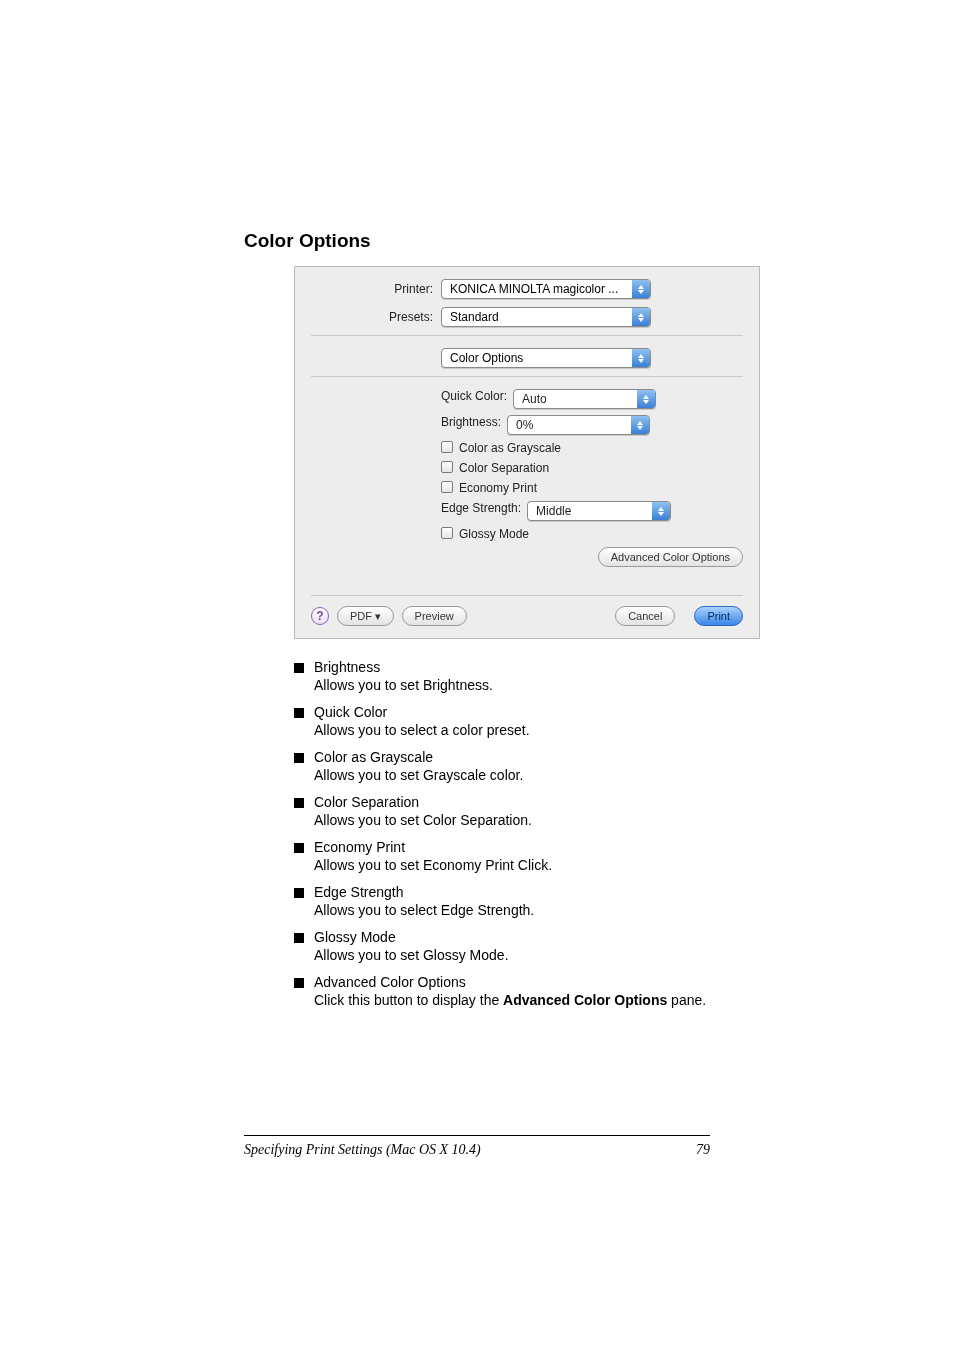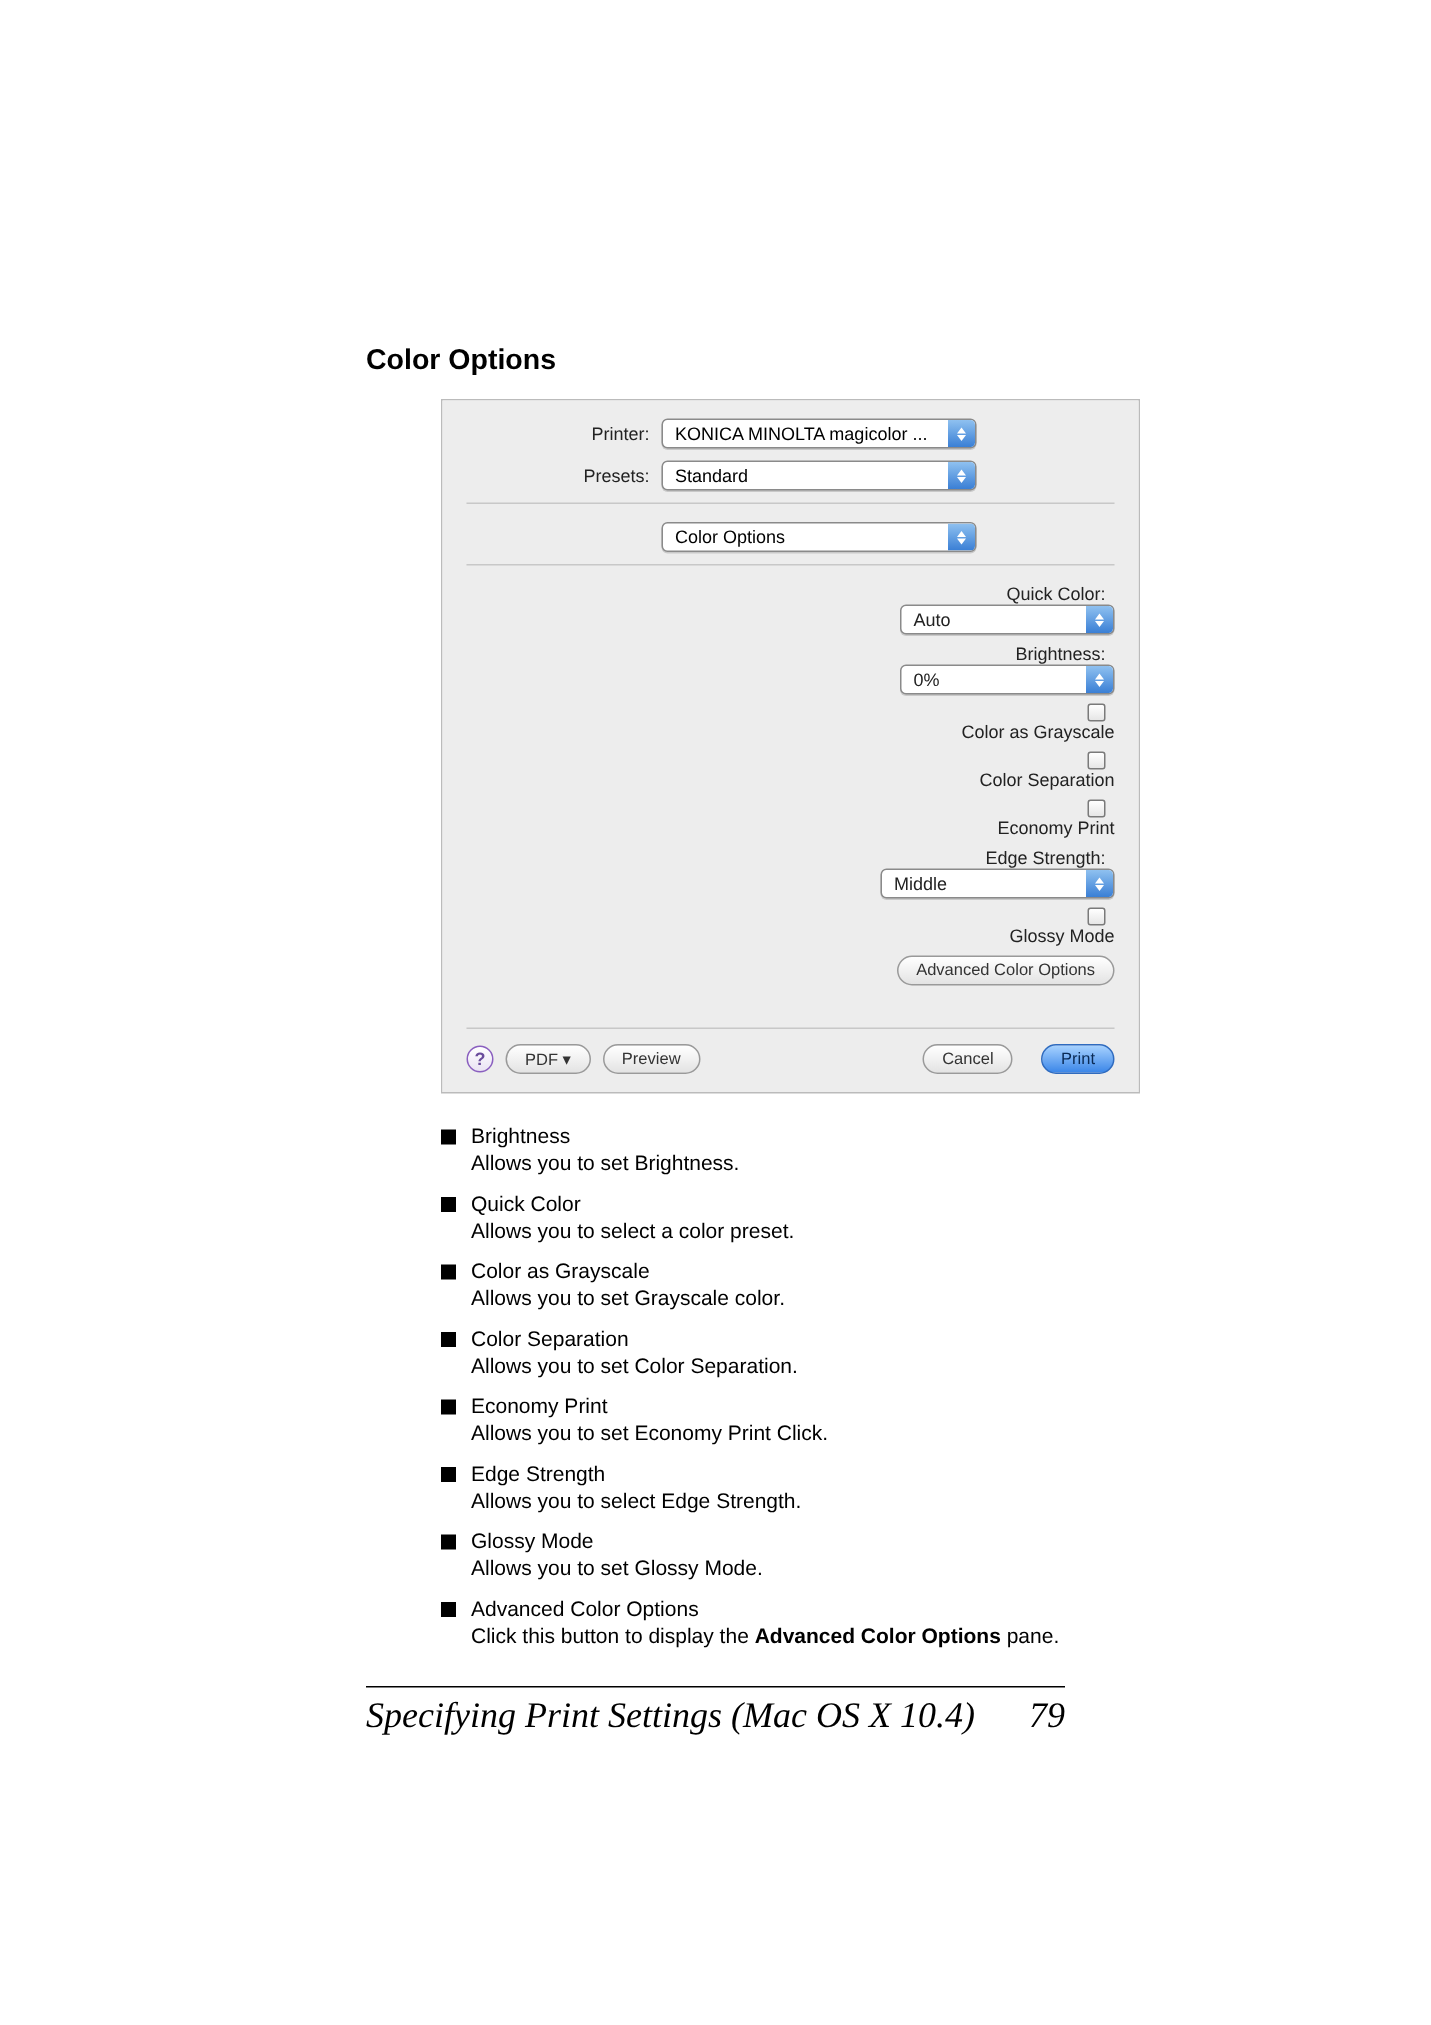--- a/index.html
+++ b/index.html
@@ -91,25 +91,24 @@
     border: none;
     border-top: 1px solid #c8c8c8;
     margin: 4px 0 12px 0;
   }
 
   .opts-block {
     padding-left: 130px;
   }
   .opt-row {
     display: flex;
-    align-items: flex-end;
+    align-items: flex-start;
     margin-bottom: 6px;
     font-size: 12px;
     color: #222;
-    flex-direction: column;
   }
   .opt-row .ol {
     padding-right: 6px;
   }
   .opt-row .mini-sel { }
   .opt-checkbox {
     width: 12px; height: 12px;
     border: 1px solid #7a7a7a;
     border-radius: 2px;
     margin-right: 6px;
@@ -180,21 +179,21 @@
     right: 244px;
     bottom: 192px;
   }
   .page-footer .rule {
     border-top: 1.5px solid #000;
     margin-bottom: 6px;
   }
   .page-footer .foot-row {
     display: flex;
     font-style: italic;
-    font-size: 24px;
+    font-size: 14px;
     font-family: Georgia, 'Times New Roman', serif;
   }
   .page-footer .foot-left { flex: 1; }
   .page-footer .foot-right { }
 </style>
 </head>
 <body>
 
 <div class="page">
   <h2 class="section-title">Color Options</h2>
@@ -267,21 +266,21 @@
         <div class="opt-row">
           <span class="opt-checkbox"></span>
           <span>Color Separation</span>
         </div>
         <div class="opt-row">
           <span class="opt-checkbox"></span>
           <span>Economy Print</span>
         </div>
         <div class="opt-row">
           <span class="ol">Edge Strength:</span>
-          <div class="aqua-select mini-sel" style="width:156px">
+          <div class="aqua-select mini-sel" style="width:144px">
             <span class="sel-text">Middle</span>
             <span class="sel-btn">
                 <span class="tri-up"></span>
                 <span class="tri-down"></span>
               </span>
           </div>
         </div>
         <div class="opt-row">
           <span class="opt-checkbox"></span>
           <span>Glossy Mode</span>

